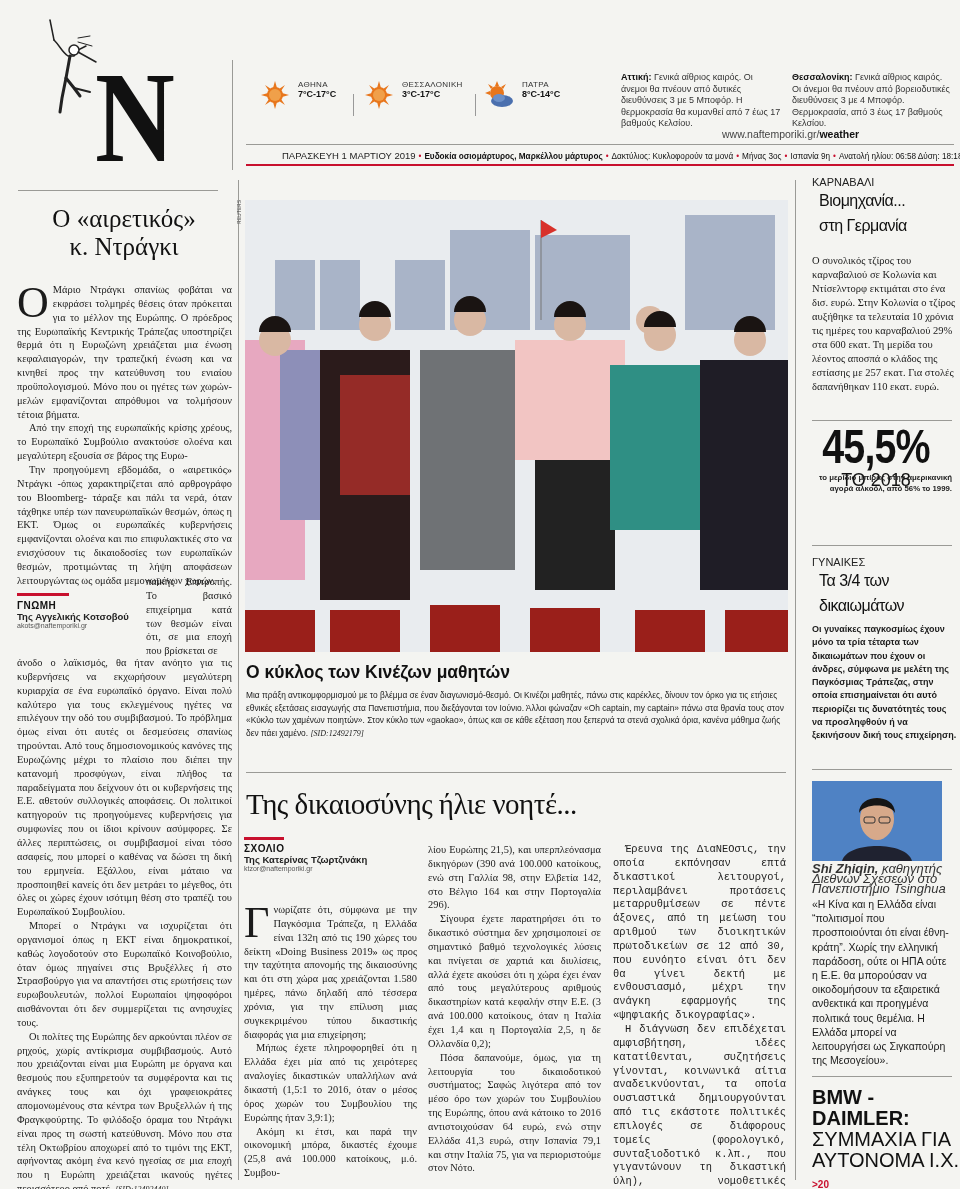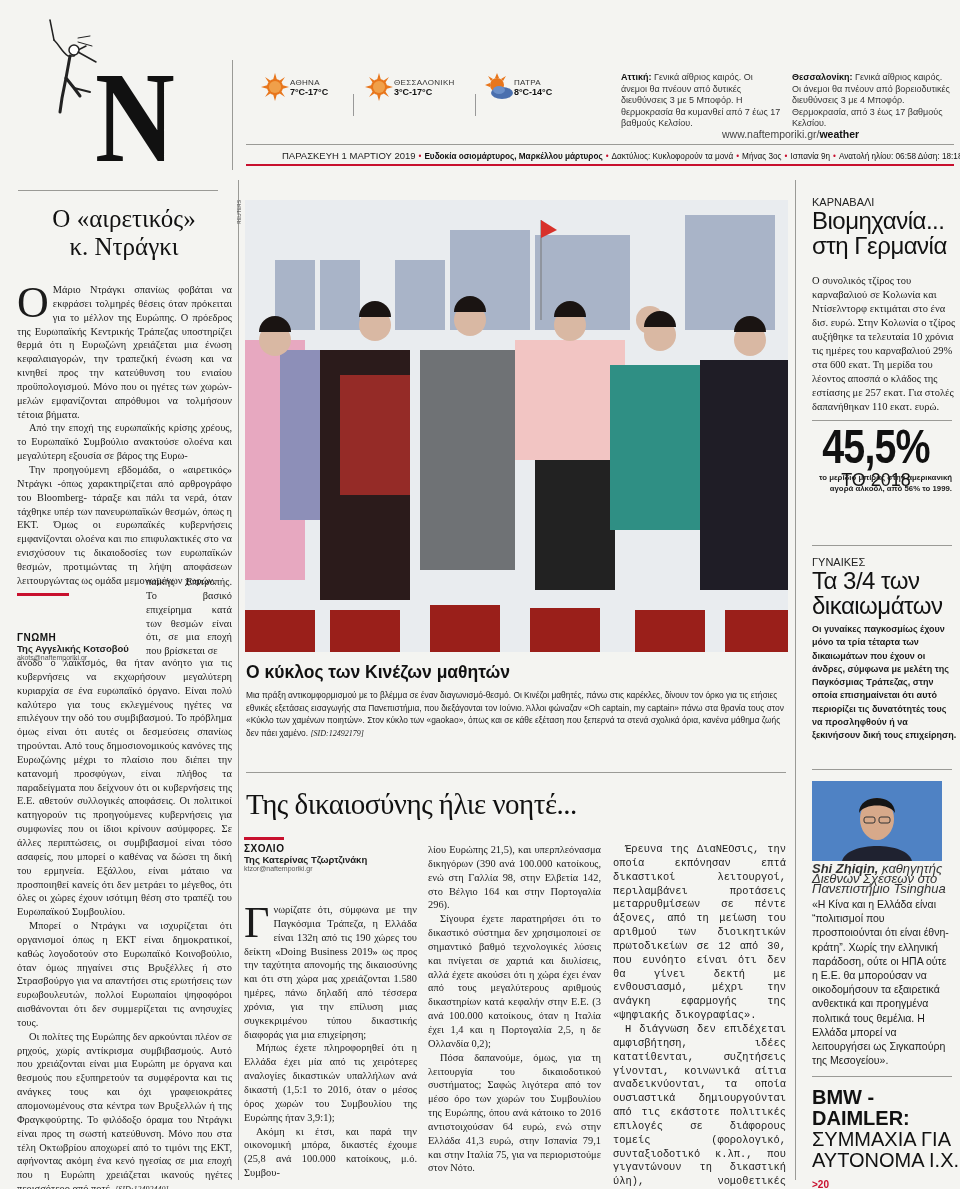--- a/index.html
+++ b/index.html
@@ -3,21 +3,21 @@
 <meta charset="utf-8">
 <style>
   html,body{margin:0;padding:0;}
   body{width:960px;height:1189px;background:#f4f4f1;position:relative;overflow:hidden;font-family:"DejaVu Serif",serif;color:#1a1a1a;}
   .abs{position:absolute;}
   .serif{font-family:"Liberation Serif","DejaVu Serif",serif;}
   .rule{position:absolute;background:#9a9a96;}
   
   #logo-N{left:95px;top:52px;font-family:"Liberation Serif",serif;font-weight:bold;font-size:130px;line-height:1;color:#111;transform:scaleX(0.85);transform-origin:left top;}
   #hermes{left:40px;top:16px;width:62px;height:110px;}
-  .city{position:absolute;top:72px;display:flex;align-items:center;}
+  .city{position:absolute;top:80px;display:flex;gap:8px;}
   .sun{width:30px;height:30px;}
   .city-name{font-family:"Liberation Sans",sans-serif;font-size:8px;color:#333;letter-spacing:0.3px;}
   .city-temp{font-family:"Liberation Sans",sans-serif;font-size:9px;font-weight:bold;color:#111;}
   .vsep{position:absolute;top:94px;width:1px;height:22px;background:#999;}
   .forecast{font-family:"Liberation Sans",sans-serif;font-size:9px;line-height:11.5px;color:#333;}
   .forecast b{color:#111;}
   #weather-url{left:722px;top:128px;font-family:"Liberation Sans",sans-serif;font-size:10.5px;color:#444;}
   #weather-url b{color:#111;font-weight:bold;}
   #dateline{left:282px;top:150px;font-family:"Liberation Sans",sans-serif;font-size:8.2px;color:#111;white-space:nowrap;}
   #dateline .dot{color:#c8102e;margin:0 3px;}
@@ -34,21 +34,21 @@
   .byline-mail{font-family:"Liberation Sans",sans-serif;font-size:7px;color:#555;}
   .sid{font-style:italic;font-size:8px;}
   
   #photo{left:245px;top:200px;width:543px;height:452px;overflow:hidden;}
   #photo-credit{left:236px;top:200px;font-size:5px;writing-mode:vertical-rl;transform:rotate(180deg);font-family:"Liberation Sans",sans-serif;color:#444;}
   #photo-caption-title{left:246px;top:662px;font-family:"Liberation Sans",sans-serif;font-weight:bold;font-size:17.5px;color:#111;}
   #photo-caption{left:246px;top:689px;width:540px;font-family:"Liberation Sans",sans-serif;font-size:8.4px;line-height:12.6px;color:#222;}
   #headline2{left:246px;top:788px;font-family:"Liberation Serif",serif;font-size:29px;color:#111;letter-spacing:-0.5px;}
   
   .kicker{font-family:"Liberation Sans",sans-serif;font-size:11px;color:#222;}
-  .rhead{font-family:"Liberation Sans",sans-serif;font-size:24px;line-height:25px;color:#111;letter-spacing:-0.5px;}
+  .rhead{font-family:"Liberation Sans",sans-serif;font-size:16px;line-height:25px;color:#111;letter-spacing:-0.5px;margin-left:7px;}
   .rbody-serif{font-family:"Liberation Serif",serif;font-size:10.5px;line-height:14px;color:#1b1b1b;}
   .rbody-sans{font-family:Liberation Sans, sans-serif;font-size:9px;line-height:13.3px;font-weight:bold;color:#1b1b1b;}
   #stat-big{left:800px;top:422px;width:152px;text-align:center;font-family:"Liberation Sans",sans-serif;font-weight:bold;font-size:48px;line-height:50px;color:#111;transform:scaleX(0.82);letter-spacing:-1px;}
   #stat-year{left:800px;top:470px;width:152px;text-align:center;font-family:"Liberation Sans",sans-serif;font-size:18px;color:#111;}
   #stat-note{left:800px;top:472px;width:152px;text-align:right;font-family:"Liberation Sans",sans-serif;font-size:7.8px;font-weight:bold;line-height:11px;color:#222;}
   #portrait{left:812px;top:781px;width:130px;height:80px;overflow:hidden;background:#4d7fc1;}
   #portrait-caption{left:812px;top:864px;width:140px;font-family:"Liberation Sans",sans-serif;font-size:13px;line-height:10px;font-style:italic;color:#333;}
   #quote{left:812px;top:897px;width:142px;font-family:"Liberation Sans",sans-serif;font-size:10.5px;line-height:14.2px;color:#1b1b1b;}
   #promo{left:812px;top:1087px;width:148px;font-family:"Liberation Sans",sans-serif;font-size:20px;line-height:21px;color:#111;}
   #promo .bold{font-weight:bold;}
@@ -158,21 +158,21 @@
 <div class="abs body-text" style="left:17px;top:283px;width:215px;">
   <p class="noind"><span class="dropcap">Ο</span><span>Μάριο Ντράγκι σπανίως φοβάται να εκφράσει τολμηρές θέσεις όταν πρόκειται για το μέλλον της Ευρώπης. Ο πρόεδρος της Ευρωπαϊκής Κεντρικής Τράπεζας υποστηρίζει θερμά ότι η Ευρωζώνη χρειάζεται μια ένωση κεφαλαιαγορών, την τραπεζική ένωση και να κινηθεί προς την κατεύθυνση του ενιαίου προϋπολογισμού. Μόνο που οι ηγέτες των χωρών-μελών εμφανίζονται απρόθυμοι να τολμήσουν τέτοια βήματα.</span></p>
   <p>Από την εποχή της ευρωπαϊκής κρίσης χρέους, το Ευρωπαϊκό Συμβούλιο ανακτούσε ολοένα και μεγαλύτερη εξουσία σε βάρος της Ευρω-</p>
   <p>Την προηγούμενη εβδομάδα, ο «αιρετικός» Ντράγκι -όπως χαρακτηρίζεται από αρθρογράφο του Bloomberg- τάραξε και πάλι τα νερά, όταν τάχθηκε υπέρ των πανευρωπαϊκών θεσμών, όπως η ΕΚΤ. Όμως οι ευρωπαϊκές κυβερνήσεις εμφανίζονται ολοένα και πιο επιφυλακτικές στο να ενισχύσουν τις δικαιοδοσίες των ευρωπαϊκών θεσμών, προτιμώντας τη λήψη αποφάσεων λειτουργώντας ως ομάδα μεμονωμένων χωρών.</p>
 </div>
 <div class="abs body-text" style="left:146px;top:575px;width:86px;">
   <p class="noind">παϊκής Επιτροπής. Το βασικό επιχείρημα κατά των θεσμών είναι ότι, σε μια εποχή που βρίσκεται σε</p>
 </div>
 
 <div class="byline-bar" style="left:17px;top:593px;"></div>
-<div class="abs" style="left:17px;top:600px;margin-top:32px;">
+<div class="abs" style="left:17px;top:600px;">
   <div class="byline-kicker">ΓΝΩΜΗ</div>
   <div class="byline-name">Της Αγγελικής Κοτσοβού</div>
   <div class="byline-mail">akots@naftemporiki.gr</div>
 </div>
 
 <div class="abs body-text" style="left:17px;top:656px;width:215px;">
   <p class="noind">άνοδο ο λαϊκισμός, θα ήταν ανόητο για τις κυβερνήσεις να εκχωρήσουν μεγαλύτερη κυριαρχία σε ένα ευρωπαϊκό όργανο. Είναι πολύ καλύτερο για τους εκλεγμένους ηγέτες να επιλέγουν την οδό του συμβιβασμού. Το πρόβλημα όμως είναι ότι αυτές οι δεσμεύσεις σπανίως τηρούνται. Από τους δημοσιονομικούς κανόνες της Ευρωζώνης μέχρι το πλαίσιο που διέπει την κατανομή προσφύγων, είναι πλήθος τα παραδείγματα που δείχνουν ότι οι κυβερνήσεις της Ε.Ε. αθετούν συλλογικές αποφάσεις. Οι πολιτικοί κατηγορούν τις προηγούμενες κυβερνήσεις για συμφωνίες που οι ίδιοι κρίνουν ασύμφορες. Σε άλλες περιπτώσεις, οι συμβιβασμοί είναι τόσο ασαφείς, που μπορεί ο καθένας να δώσει τη δική του ερμηνεία. Εξάλλου, είναι μάταιο να προσποιηθεί κανείς ότι δεν μετράει το μέγεθος, ότι όλες οι χώρες έχουν ισότιμη θέση στο τραπέζι του Ευρωπαϊκού Συμβουλίου.</p>
   <p>Μπορεί ο Ντράγκι να ισχυρίζεται ότι οργανισμοί όπως η ΕΚΤ είναι δημοκρατικοί, καθώς λογοδοτούν στο Ευρωπαϊκό Κοινοβούλιο, όταν όμως πηγαίνει στις Βρυξέλλες ή στο Στρασβούργο για να απαντήσει στις ερωτήσεις των ευρωβουλευτών, πολλοί Ευρωπαίοι ψηφοφόροι αισθάνονται ότι δεν συμμερίζεται τις ανησυχίες τους.</p>
   <p><span>Οι πολίτες της Ευρώπης δεν αρκούνται πλέον σε ρηχούς, χωρίς αντίκρισμα συμβιβασμούς. Αυτό που χρειάζονται είναι μια Ευρώπη με όργανα και θεσμούς που εξυπηρετούν τα συμφέροντα και τις ανάγκες τους και όχι γραφειοκράτες απομονωμένους στα κέντρα των Βρυξελλών ή της Φραγκφούρτης. Το φιλόδοξο όραμα του Ντράγκι είναι προς τη σωστή κατεύθυνση. Μόνο που στα τέλη Οκτωβρίου αποχωρεί από το τιμόνι της ΕΚΤ, αφήνοντας ακόμη ένα κενό ηγεσίας σε μια εποχή που η Ευρώπη χρειάζεται ικανούς ηγέτες περισσότερο από ποτέ.</span> <span class="sid">[SID:12492440]</span></p>
 </div>
@@ -255,21 +255,21 @@
   <p>Πόσα δαπανούμε, όμως, για τη λειτουργία του δικαιοδοτικού συστήματος; Σαφώς λιγότερα από τον μέσο όρο των χωρών του Συμβουλίου της Ευρώπης, όπου ανά κάτοικο το 2016 αντιστοιχούσαν 64 ευρώ, ενώ στην Ελλάδα 41,3 ευρώ, στην Ισπανία 79,1 και στην Ιταλία 75, για να περιοριστούμε στον Νότο.</p>
 </div>
 <div class="abs body-text" style="left:613px;top:843px;width:173px;font-family:Liberation Mono, monospace;">
   <p>Έρευνα της ΔιαΝΕΟσις, την οποία εκπόνησαν επτά δικαστικοί λειτουργοί, περιλαμβάνει προτάσεις μεταρρυθμίσεων σε πέντε άξονες, από τη μείωση του αριθμού των διοικητικών πρωτοδικείων σε 12 από 30, που ευνόητο είναι ότι δεν θα γίνει δεκτή με ενθουσιασμό, μέχρι την ανάγκη εφαρμογής της «ψηφιακής δικογραφίας».</p>
   <p>Η διάγνωση δεν επιδέχεται αμφισβήτηση, ιδέες κατατίθενται, συζητήσεις γίνονται, κοινωνικά αίτια αναδεικνύονται, τα οποία ουσιαστικά δημιουργούνται από τις εκάστοτε πολιτικές επιλογές σε διάφορους τομείς (φορολογικό, συνταξιοδοτικό κ.λπ., που γιγαντώνουν τη δικαστική ύλη), νομοθετικές πρωτοβουλίες έχουν αναληφθεί, αλλά δεν γυρίζει ο τροχός. Με τον ένα ή άλλο τρόπο, τις χαμηλές στροφές στην απονομή δικαιοσύνης, που αρκετές φορές αγγίζει τα όρια της αρνησιδικίας, πληρώνει ο φτωχός.</p>
   <p class="noind" style="text-align:right;"><span class="sid">[SID:12492326]</span></p>
 </div>
 
 <div class="rule" style="left:795px;top:180px;width:1px;height:1000px;"></div>
 
-<div class="abs" style="left:812px;top:196px;width:145px;">
+<div class="abs" style="left:812px;top:176px;width:145px;">
   <div class="kicker">ΚΑΡΝΑΒΑΛΙ</div>
   <div class="rhead">Βιομηχανία...</div>
   <div class="rhead">στη Γερμανία</div>
   <div class="rbody-serif" style="margin-top:16px;font-family:Liberation Serif, serif;">Ο συνολικός τζίρος του καρναβαλιού σε Κολωνία και Ντίσελντορφ εκτιμάται στο ένα δισ. ευρώ. Στην Κολωνία ο τζίρος αυξήθηκε τα τελευταία 10 χρόνια τις ημέρες του καρναβαλιού 29% στα 600 εκατ. Τη μερίδα του λέοντος αποσπά ο κλάδος της εστίασης με 257 εκατ. Για στολές δαπανήθηκαν 110 εκατ. ευρώ.</div>
 </div>
 <div class="rule" style="left:812px;top:420px;width:140px;height:1px;"></div>
 <div id="stat-big" class="abs">45,5%</div>
 <div id="stat-year" class="abs">ΤΟ 2018</div>
 <div id="stat-note" class="abs">το μερίδιο μπίρας στην αμερικανική αγορά αλκοόλ, από 56% το 1999.</div>
 <div class="rule" style="left:812px;top:545px;width:140px;height:1px;"></div>

